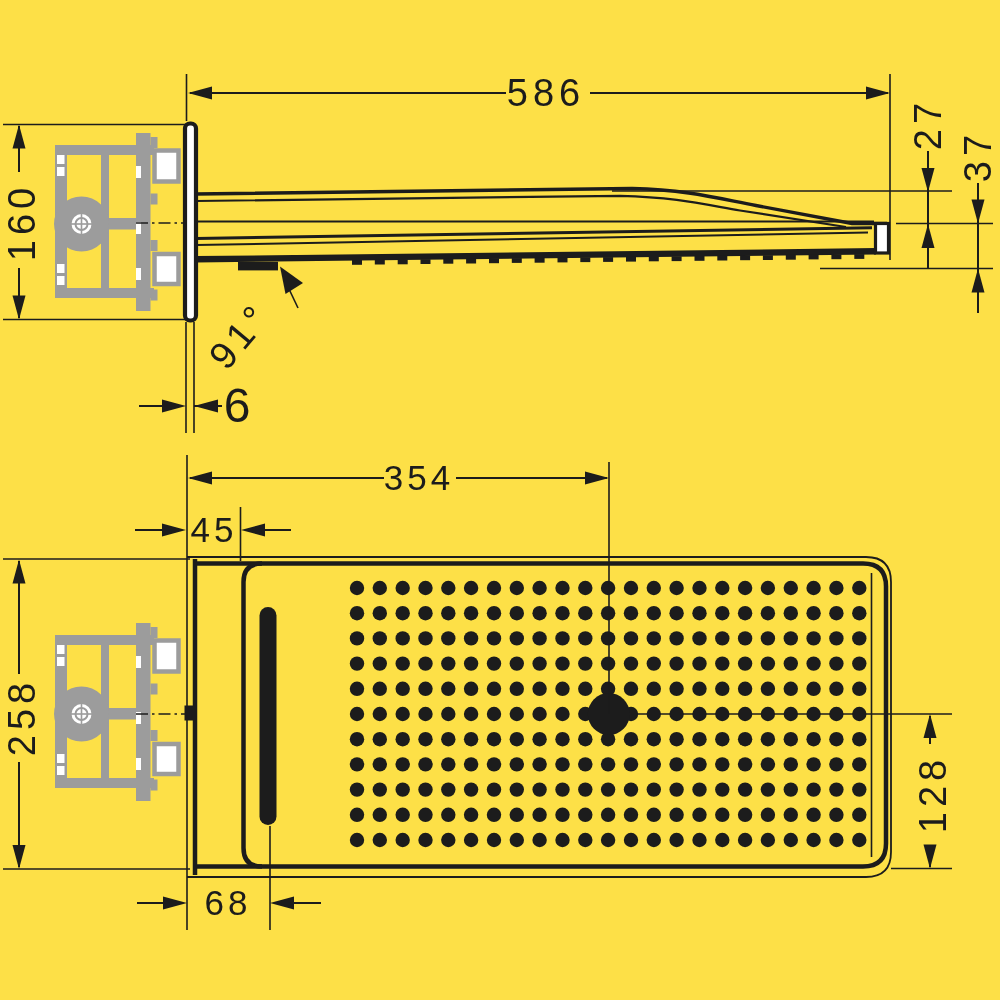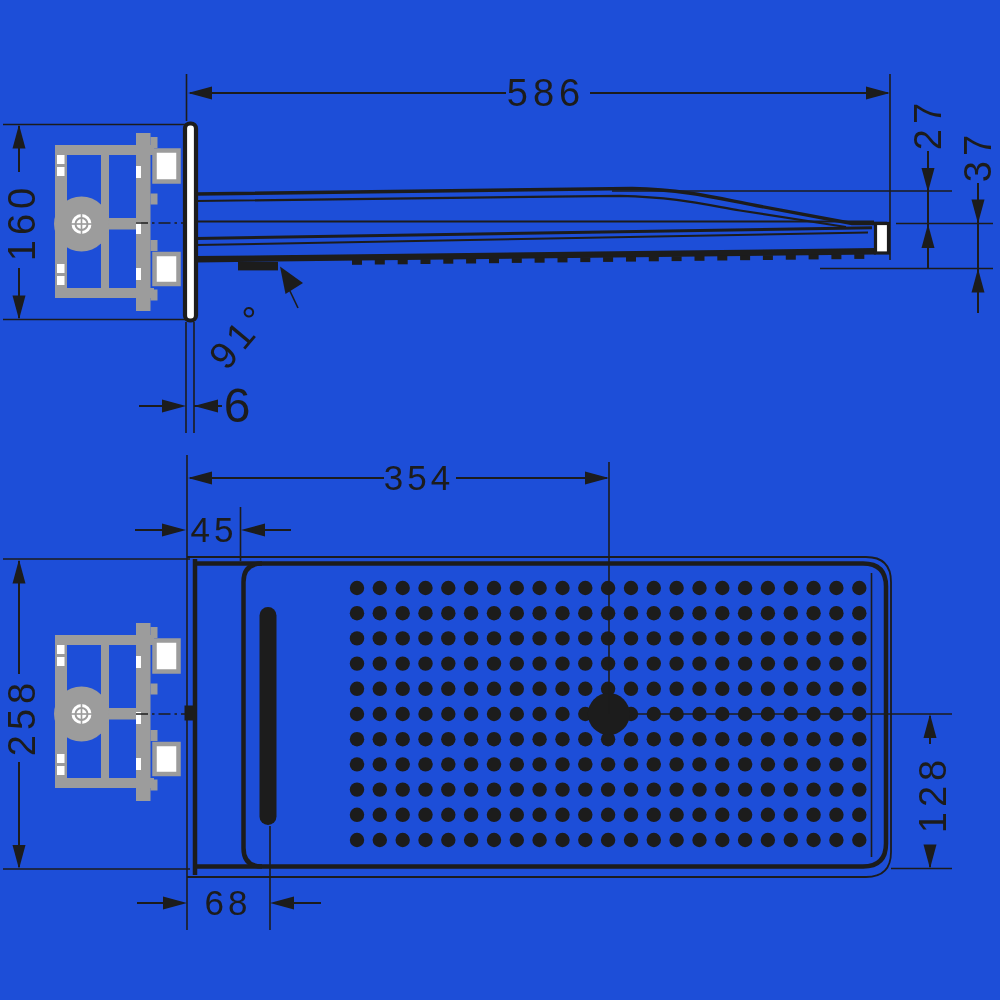--- a/index.html
+++ b/index.html
@@ -1,16 +1,16 @@
 <!DOCTYPE html>
 <html><head>
 <meta charset="utf-8">
 <style>
   html,body{margin:0;padding:0;background:#ffffff;}
-  .canvas{position:relative;width:1000px;height:1000px;background:#1d4ed8;overflow:hidden;
+  .canvas{position:relative;width:1000px;height:1000px;background:#fde047;overflow:hidden;
           font-family:"Liberation Sans", sans-serif;}
   svg{display:block}
   text{fill:#1c1c1c;font-family:"Liberation Sans", sans-serif;}
   .dim-text{font-size:38px;letter-spacing:5px;}
   .dim-text-sm{font-size:35px;letter-spacing:4px;}
   .dim-text-lg{font-size:48px;}
   .ln{stroke:#1c1c1c;fill:none;}
   .thin{stroke-width:1.6;}
   .dimln{stroke-width:2;}
   .arrow{fill:#1c1c1c;stroke:none;}

